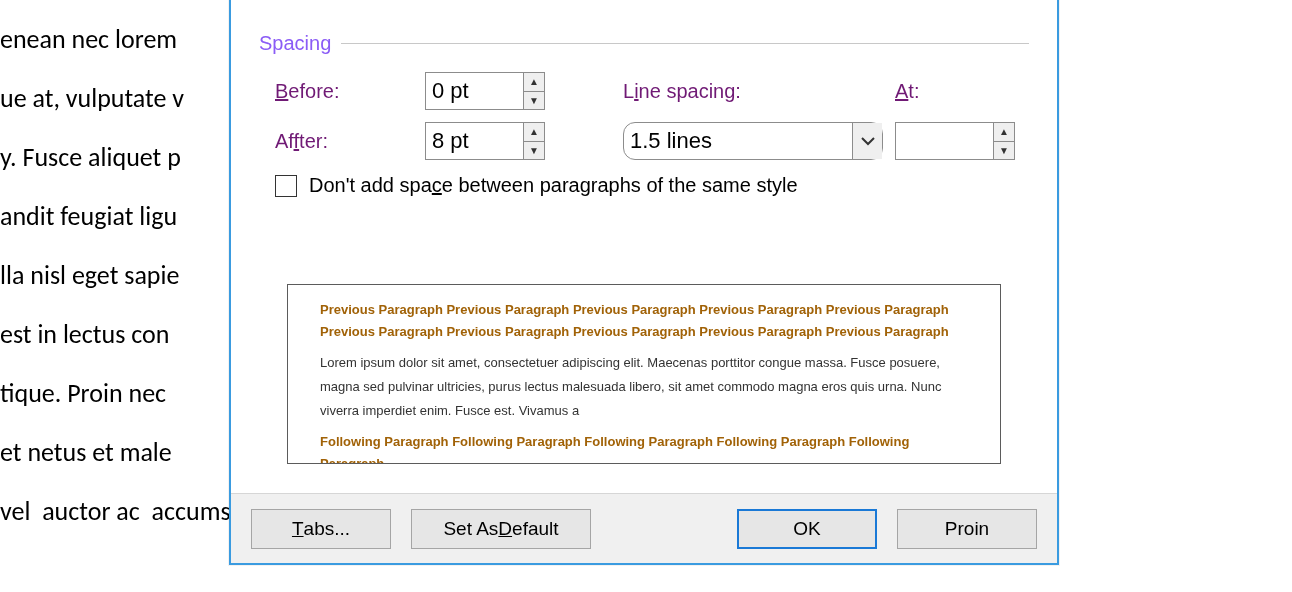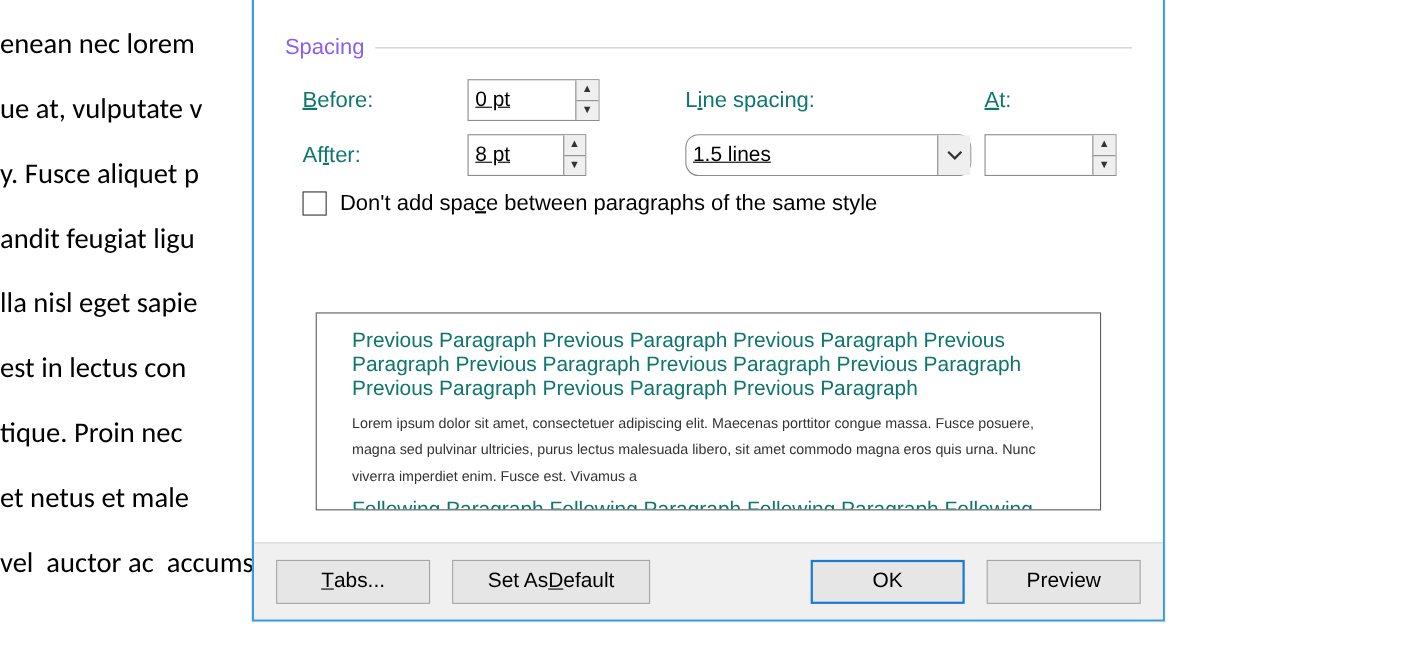--- a/index.html
+++ b/index.html
@@ -86,29 +86,29 @@
   
   .grid {
     position: absolute;
     left: 16px;
     right: 16px;
     top: 38px;
   }
   .lbl {
     position: absolute;
     font-size: 20px;
-    color: #0f766e;
+    color: #701a75;
   }
   .u { text-decoration: underline; }
 
   
   .lbl-before     { left: 0px;  top: 10px; }
   .lbl-after      { left: 0px;  top: 60px; }
   .fld-before     { left: 150px; top:  2px; width: 120px; }
-  .fld-after      { left: 150px; top: 52px; width: 108px; }
+  .fld-after      { left: 150px; top: 52px; width: 120px; }
   .lbl-linesp     { left: 348px; top:  10px; text-align: right; }
   .fld-linesp     { left: 348px; top: 52px; width: 260px; border-radius: 12px; }
   .lbl-at         { left: 620px; top: 10px; }
   .fld-at         { left: 620px; top: 52px; width: 120px; }
   .chk-same       { left: 0px;  top: 104px; }
 
   
   .spinbox, .combobox {
     position: absolute;
     height: 38px;
@@ -116,25 +116,24 @@
     border: 1px solid #8c8c8c;
     background: #ffffff;
     display: flex;
     align-items: center;
   }
   .spinbox input, .combobox input {
     border: none;
     outline: none;
     height: 100%;
     width: 100%;
-    font-size: 19px;
+    font-size: 22px;
     padding: 0 6px;
     background: transparent;
     font-family: inherit;
-    text-decoration: underline;
   }
   .spin-btns {
     width: 28px;
     height: 100%;
     border-left: 1px solid #8c8c8c;
     background: #efefef;
     display: flex;
     flex-direction: column;
   }
   .spin-btns div {
@@ -155,21 +154,21 @@
     display: flex;
     align-items: center;
     justify-content: center;
   }
   .combo-btn svg { width: 14px; height: 10px; }
 
   
   .checkbox-row {
     position: absolute;
     display: flex;
-    align-items: flex-start;
+    align-items: flex-end;
     font-size: 20px;
   }
   .fake-checkbox {
     width: 22px;
     height: 22px;
     border: 1px solid #333;
     background: #fff;
     margin-right: 12px;
     box-sizing: border-box;
   }
@@ -181,23 +180,24 @@
     right: 28px;
     top: 34px;
     height: 180px;
     border: 1px solid #5b5b5b;
     background: #fff;
     box-sizing: border-box;
     padding: 14px 32px 0 32px;
     overflow: hidden;
   }
   .pv-prev, .pv-foll {
-    font-size: 19px;
-    color: #0f766e;
+    font-size: 13px;
+    color: #a16207;
     line-height: 22px;
+    font-weight: bold;
   }
   .pv-sample {
     font-size: 13px;
     color: #333;
     line-height: 24px;
     margin: 8px 0;
   }
 
   
   .btn {
@@ -317,17 +317,17 @@
         <span>efault</span>
     </button>
 
     <span class="spacer"></span>
 
     <button class="btn btn-default">
       <span>OK</span>
     </button>
 
     <button class="btn" style="margin-right:0;">
-      <span>Preview</span>
+      <span>Proin</span>
     </button>
   </div>
 
 </div>
 
 </body></html>

